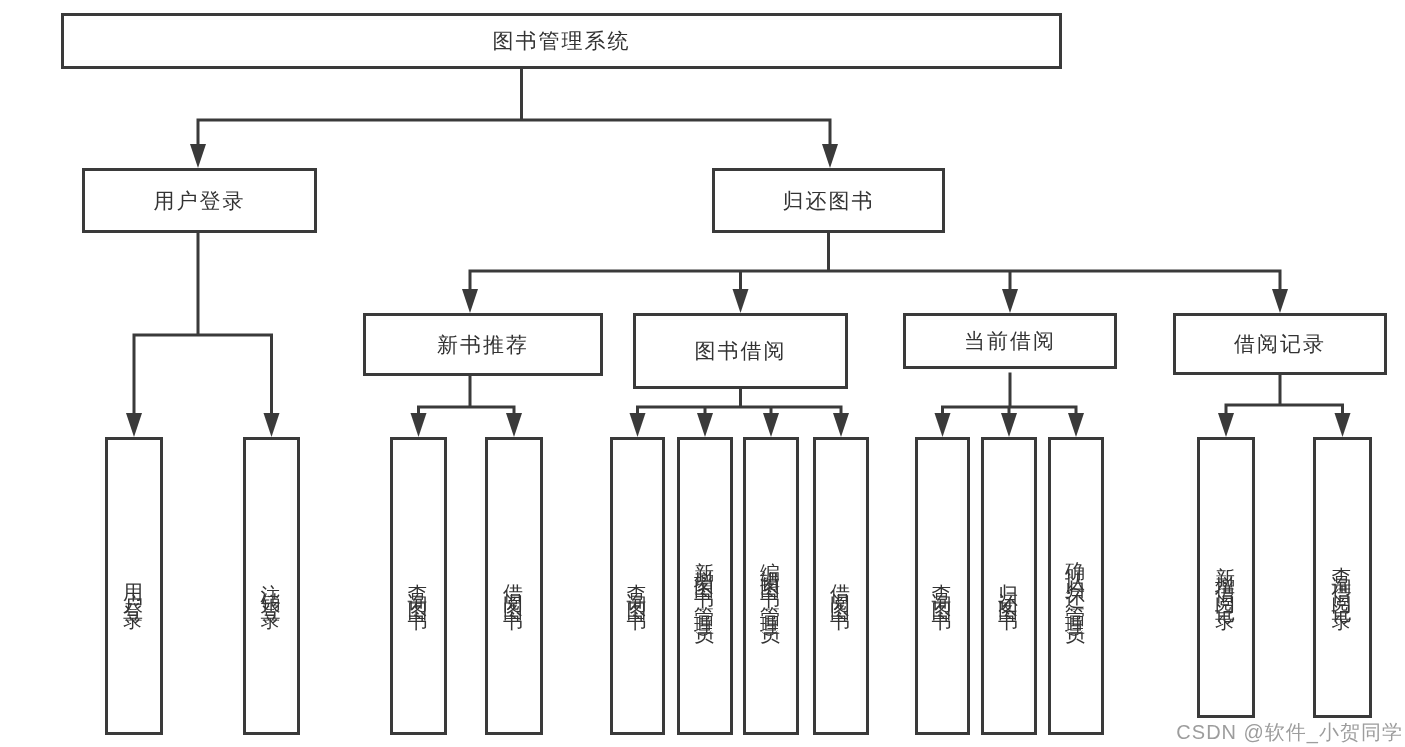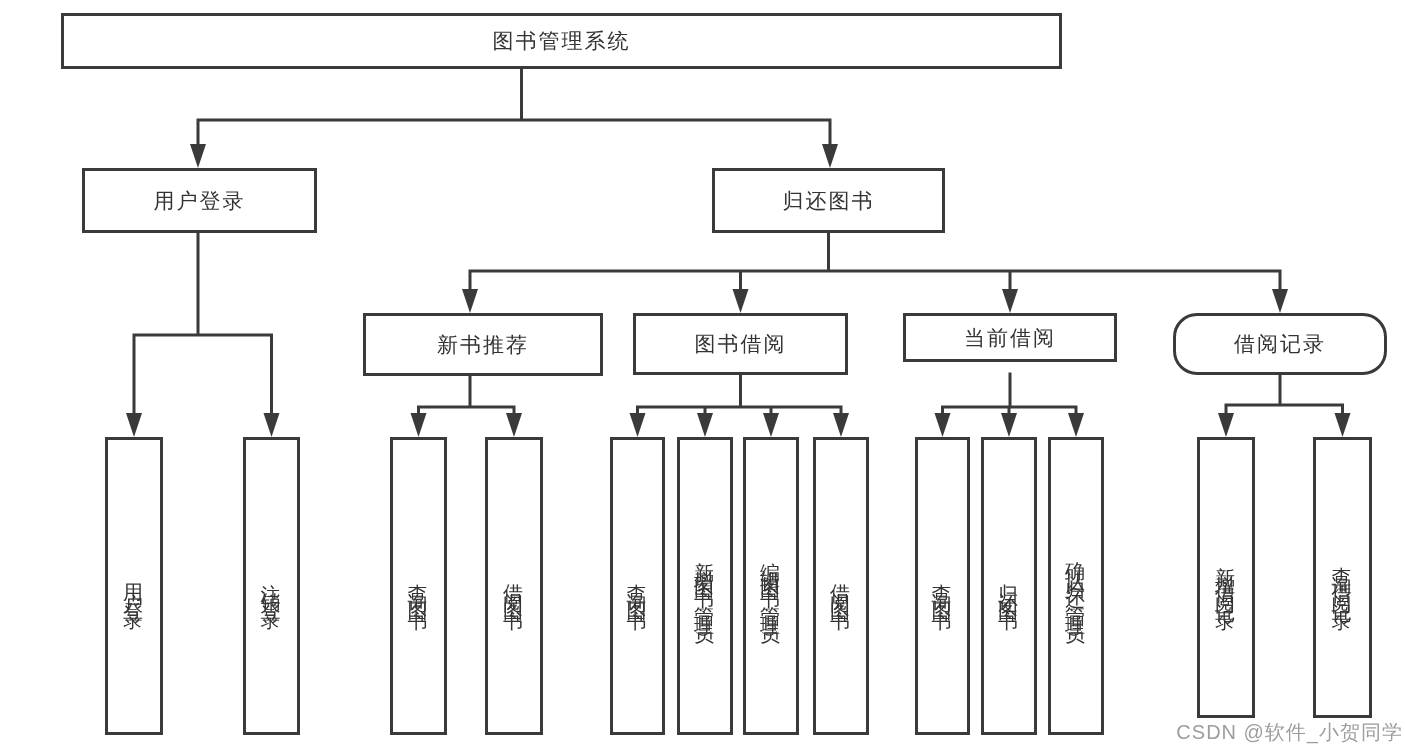--- a/index.html
+++ b/index.html
@@ -94,27 +94,27 @@
   <div class="box hbox" style="left:82px;top:168px;width:235px;height:65px;">
     <span>用户登录</span>
   </div>
   <div class="box hbox" style="left:712px;top:168px;width:233px;height:65px;">
     <span>归还图书</span>
   </div>
 
   <div class="box hbox" style="left:363px;top:313px;width:240px;height:63px;">
     <span>新书推荐</span>
   </div>
-  <div class="box hbox" style="left:633px;top:313px;width:215px;height:62px;">
+  <div class="box hbox" style="left:633px;top:313px;width:215px;height:76px;">
     <span>图书借阅</span>
   </div>
-  <div class="box hbox" style="left:903px;top:313px;width:214px;height:49px;">
+  <div class="box hbox" style="left:903px;top:313px;width:214px;height:56px;">
     <span>当前借阅</span>
   </div>
-  <div class="box hbox" style="left:1173px;top:313px;width:214px;height:62px;border-radius:24px;">
+  <div class="box hbox" style="left:1173px;top:313px;width:214px;height:62px;">
     <span>借阅记录</span>
   </div>
 
   <div class="box vbox" style="left:105px;top:437px;width:58px;height:298px;">
     <span>用户登录</span>
   </div>
   <div class="box vbox" style="left:243px;top:437px;width:57px;height:298px;">
     <span>注销登录</span>
   </div>
   <div class="box vbox" style="left:390px;top:437px;width:57px;height:298px;">

